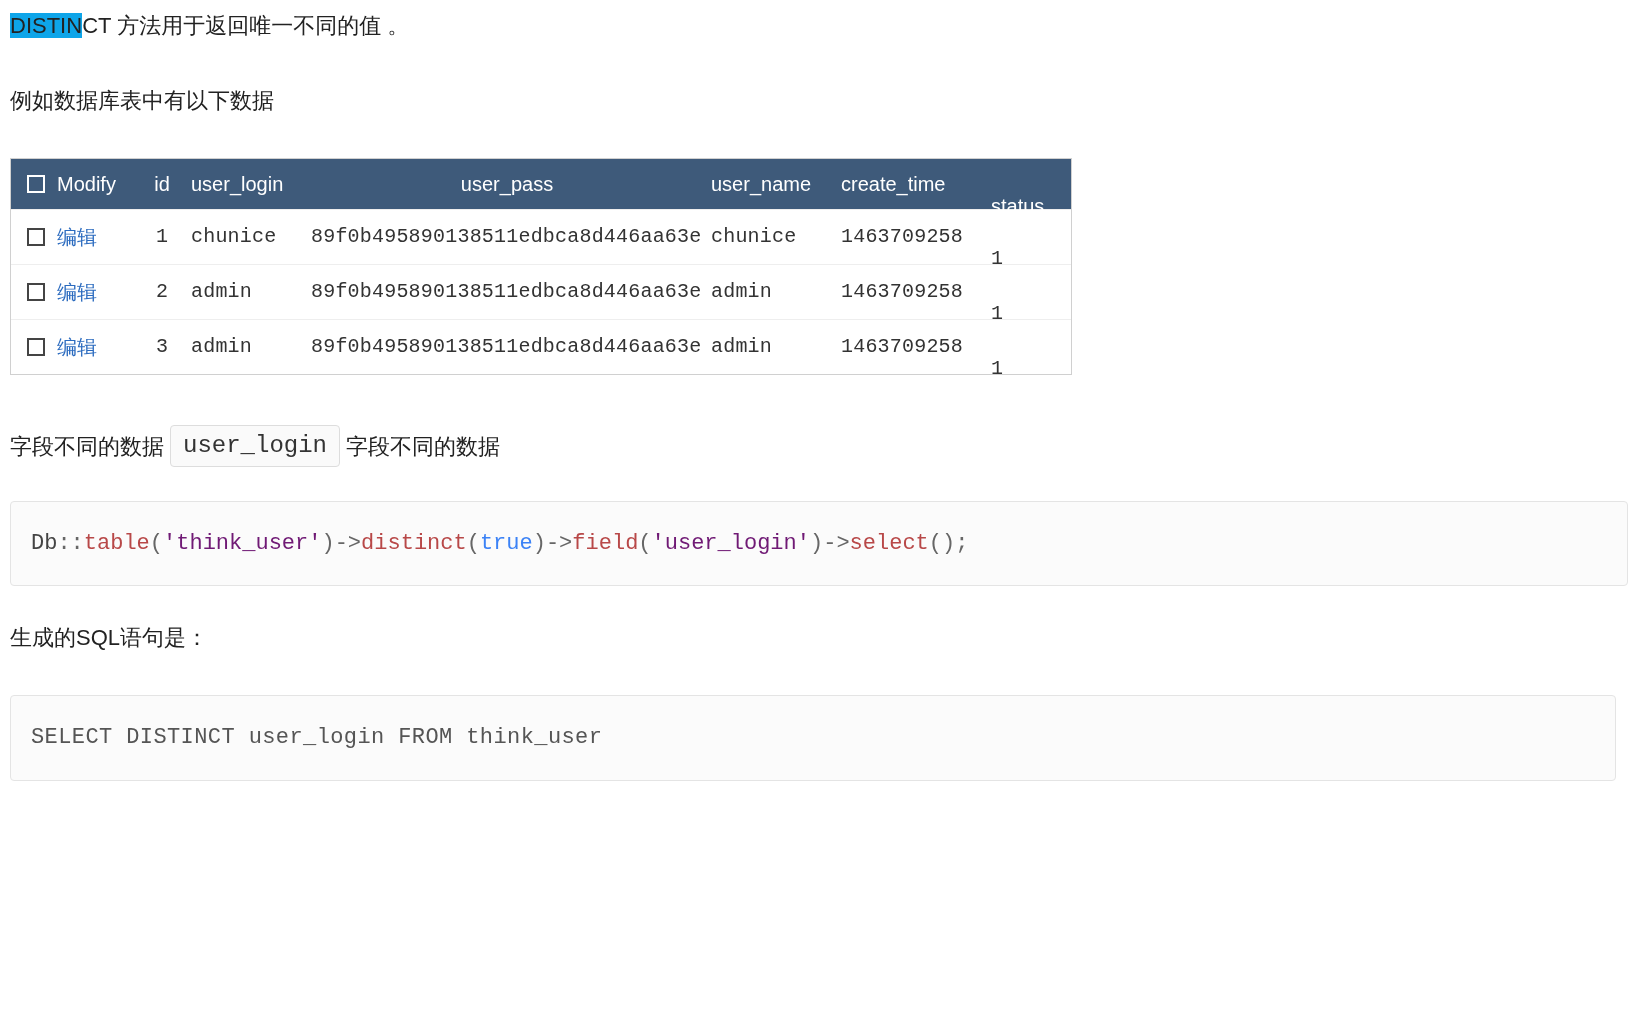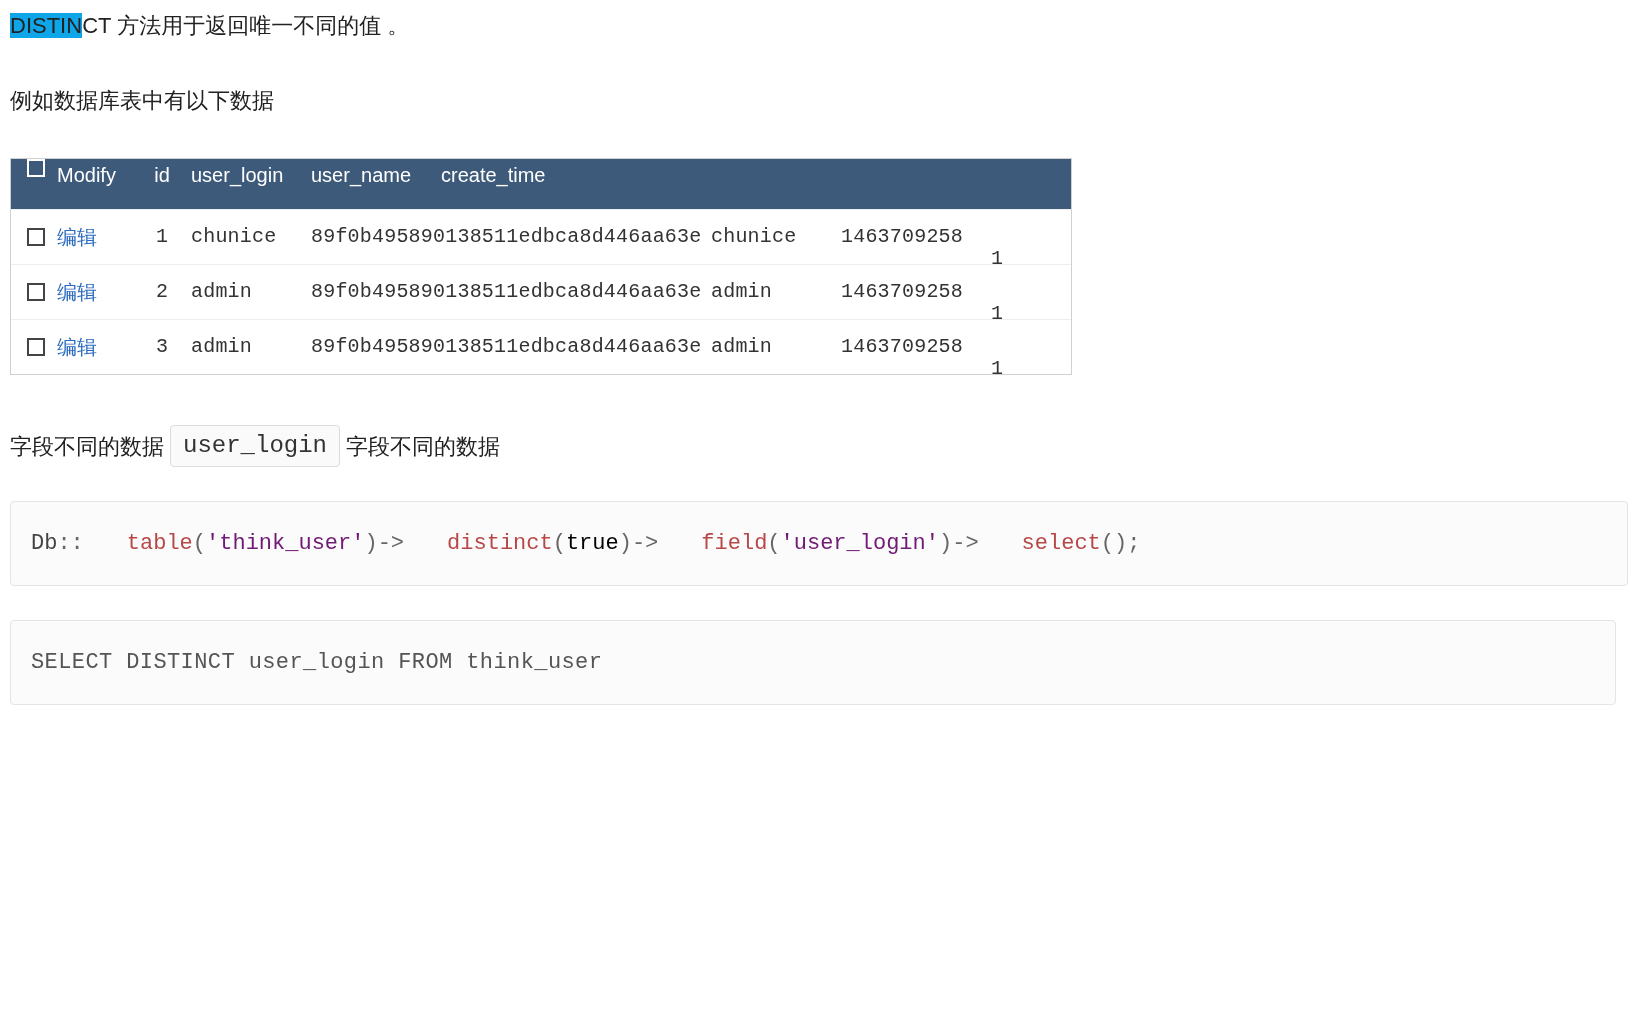--- a/index.html
+++ b/index.html
@@ -30,21 +30,21 @@
   }
   .table-wrap {
     margin: 0 0 50px 0;
     width: 1062px;
     border: 1px solid #d0d0d0;
     background: #fff;
     font-size: 20px;
   }
   .thead-row {
     display: flex;
-    align-items: flex-start;
+    align-items: center;
     background: #3e5a7a;
     color: #fff;
     height: 50px;
     padding: 0 10px;
     font-weight: 400;
   }
   .tbody-row {
     display: flex;
     align-items: center;
     height: 55px;
@@ -105,24 +105,24 @@
     font-family: Consolas, "Courier New", monospace;
     font-size: 22px;
     color: #555;
     margin: 0 0 34px 0;
     white-space: pre;
     overflow-x: auto;
   }
   .tok-id    { color: #444; }
   .tok-punc  { color: #666; }
   .tok-op    { color: #666; }
-  .tok-meth  { color: #b84848; margin-left: 43px; }
+  .tok-meth  { color: #b84848; }
   .tok-str   { color: #701a75; }
   .tok-scope { color: #666; }
-  .tok-bool  { color: #000000; }
+  .tok-bool  { color: #3b82f6; }
   .codeblock-plain {
     border: 1px solid #e4e4e4;
     background: #fbfbfb;
     border-radius: 4px;
     padding: 24px 20px;
     font-family: Consolas, "Courier New", monospace;
     font-size: 22px;
     color: #555;
     margin: 0 12px 10px 0;
     white-space: pre;
@@ -149,20 +149,21 @@
   <p class="para">例如数据库表中有以下数据</p>
 
   <div class="table-wrap">
     <div class="thead-row">
       <div class="col-check">
         <span class="checkbox"></span>
       </div>
       <div class="col-modify">Modify</div>
       <div class="col-id">id</div>
       <div class="col-login">user_login</div>
+      <div class="col-pass">user_pass</div>
       <div class="col-name">user_name</div>
       <div class="col-create">create_time</div>
       <div class="col-status">status</div>
     </div>
 
     <div class="tbody-row">
       <div class="col-check">
         <span class="checkbox-body"></span>
       </div>
       <div class="col-modify"><span class="edit-link">编辑</span></div>
@@ -202,16 +203,17 @@
   </div>
 
   <div class="para-inline">
     <span>字段不同的数据</span>
     <span class="inline-code">user_login</span>
     <span>字段不同的数据</span>
   </div>
 
   <div class="codeblock"><span class="tok-id">Db</span><span class="tok-scope">::</span><span class="tok-meth">table</span><span class="tok-punc">(</span><span class="tok-str">'think_user'</span><span class="tok-punc">)</span><span class="tok-op">-&gt;</span><span class="tok-meth">distinct</span><span class="tok-punc">(</span><span class="tok-bool">true</span><span class="tok-punc">)</span><span class="tok-op">-&gt;</span><span class="tok-meth">field</span><span class="tok-punc">(</span><span class="tok-str">'user_login'</span><span class="tok-punc">)</span><span class="tok-op">-&gt;</span><span class="tok-meth">select</span><span class="tok-punc">(</span><span class="tok-punc">)</span><span class="tok-punc">;</span></div>
 
+  <p class="para">生成的SQL语句是：</p>
 
   <div class="codeblock-plain">SELECT DISTINCT user_login FROM think_user</div>
 
 </div>
 
 </body></html>

